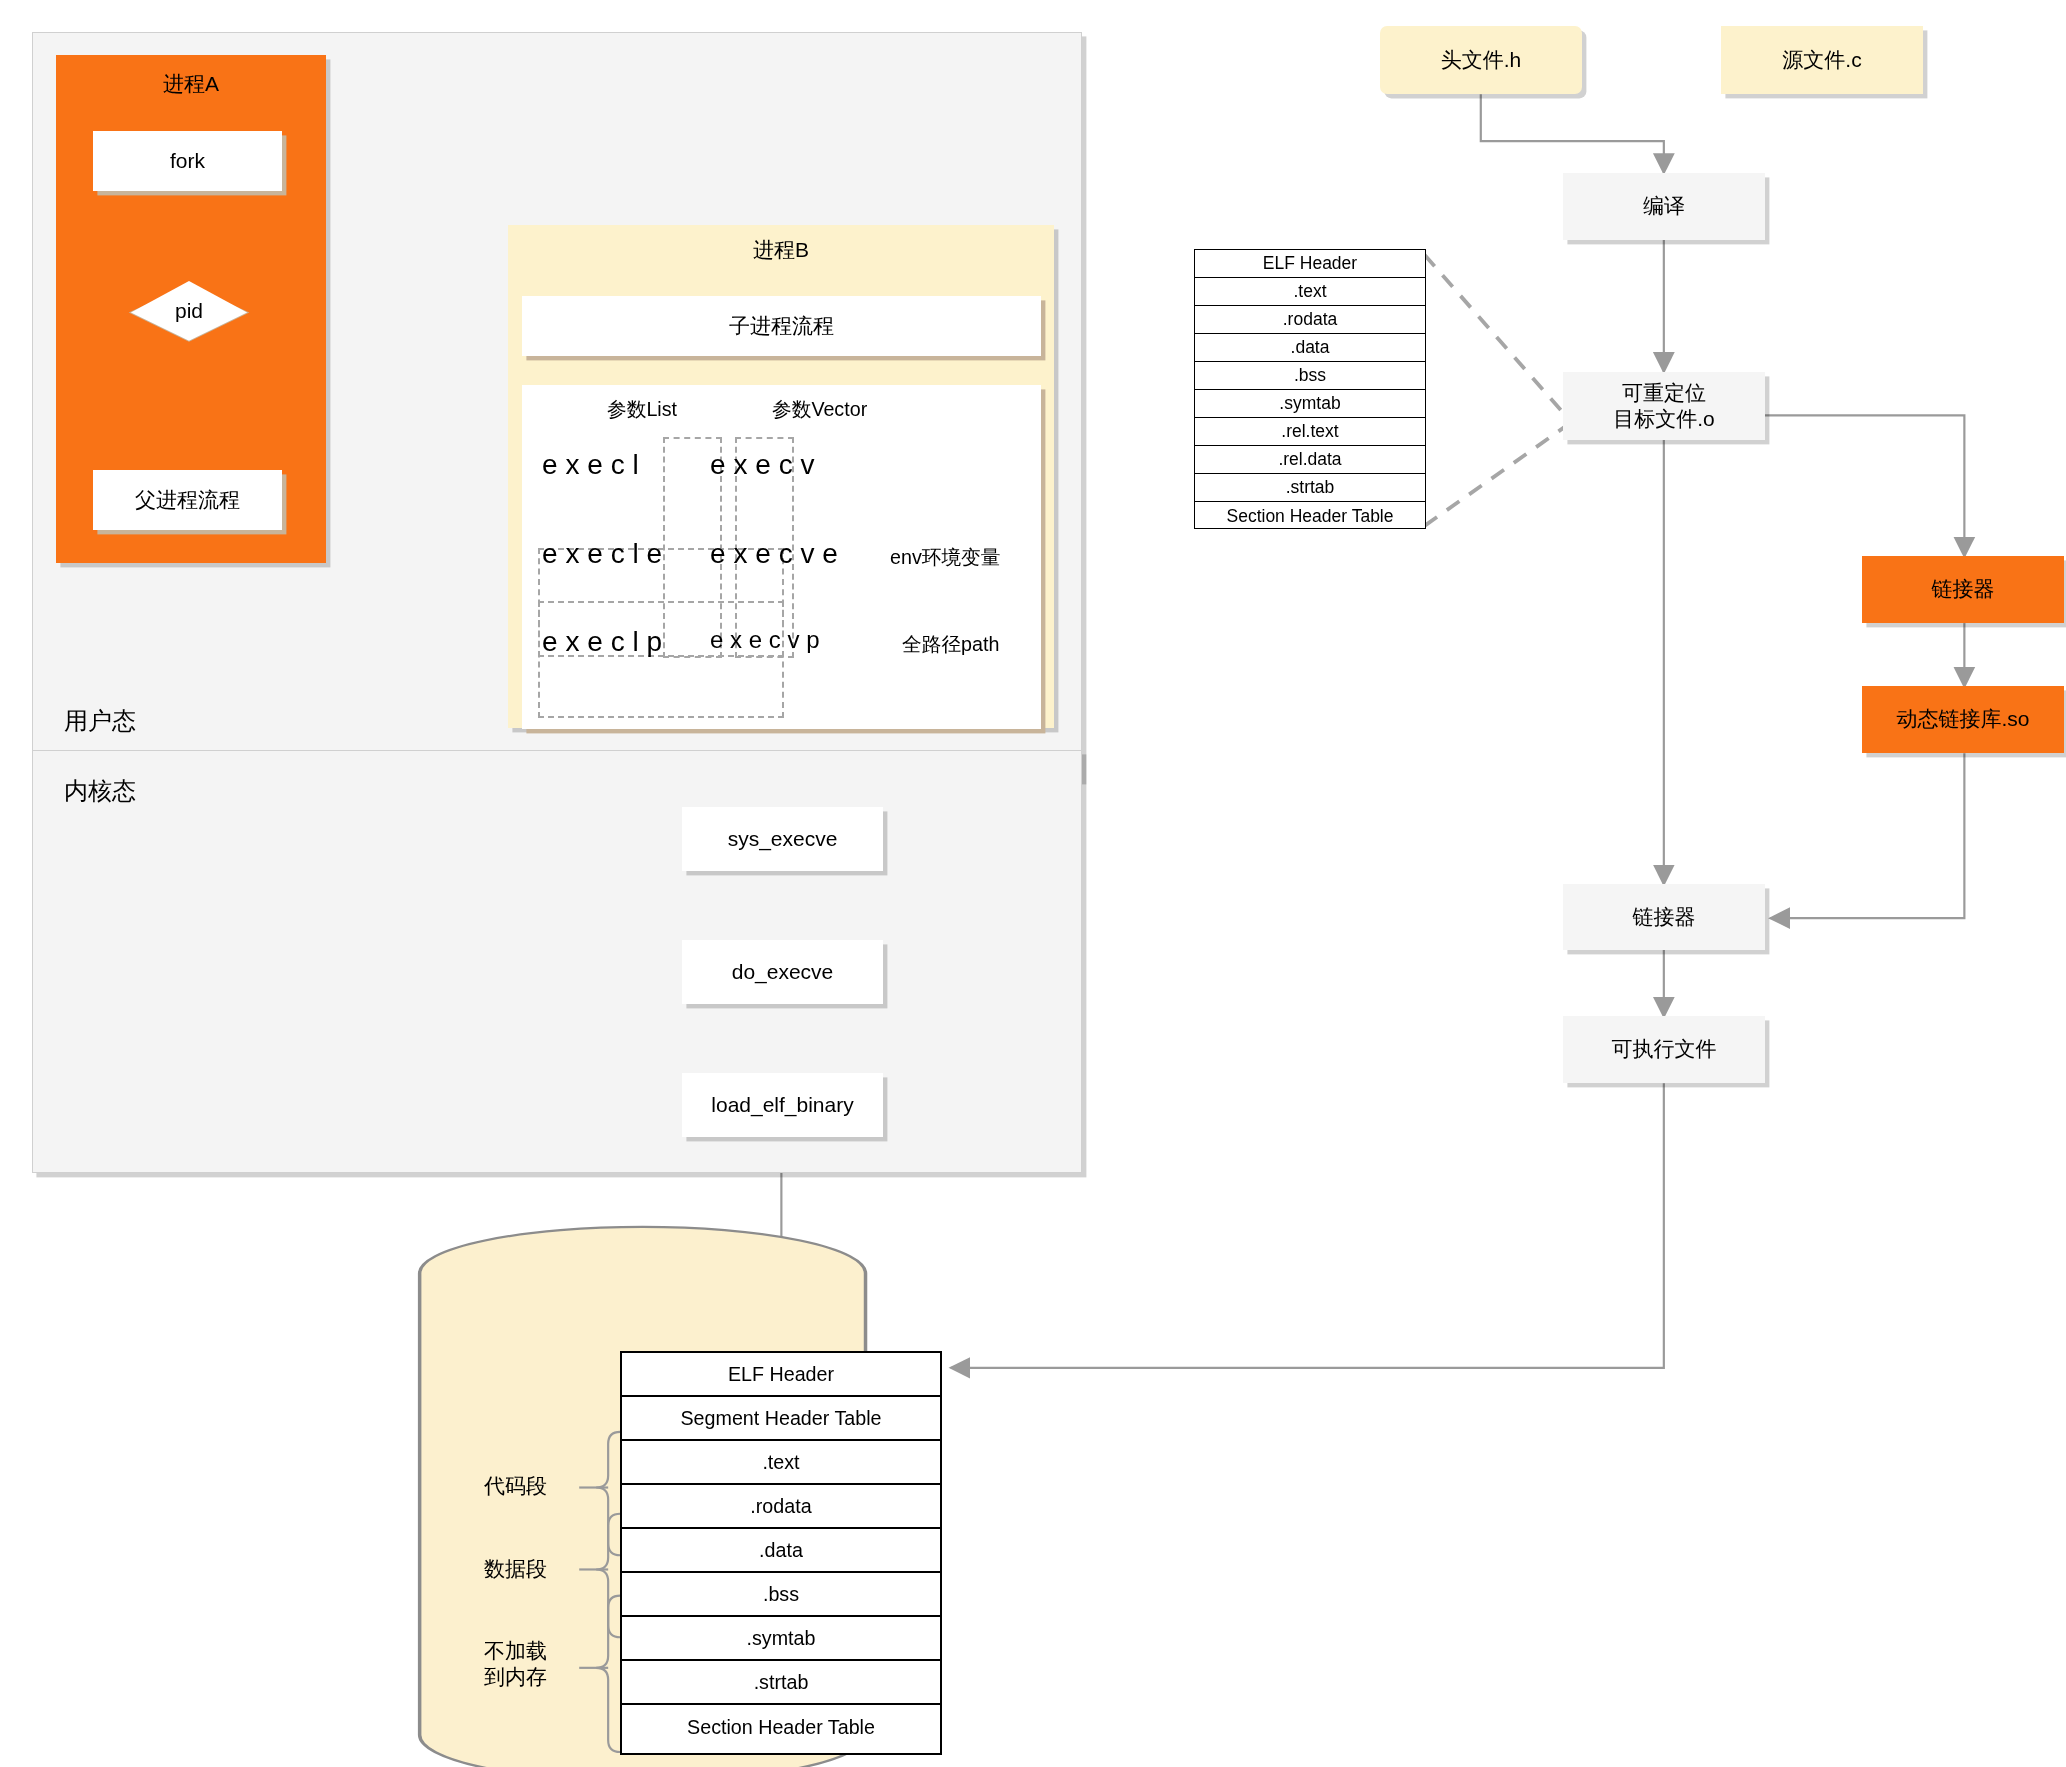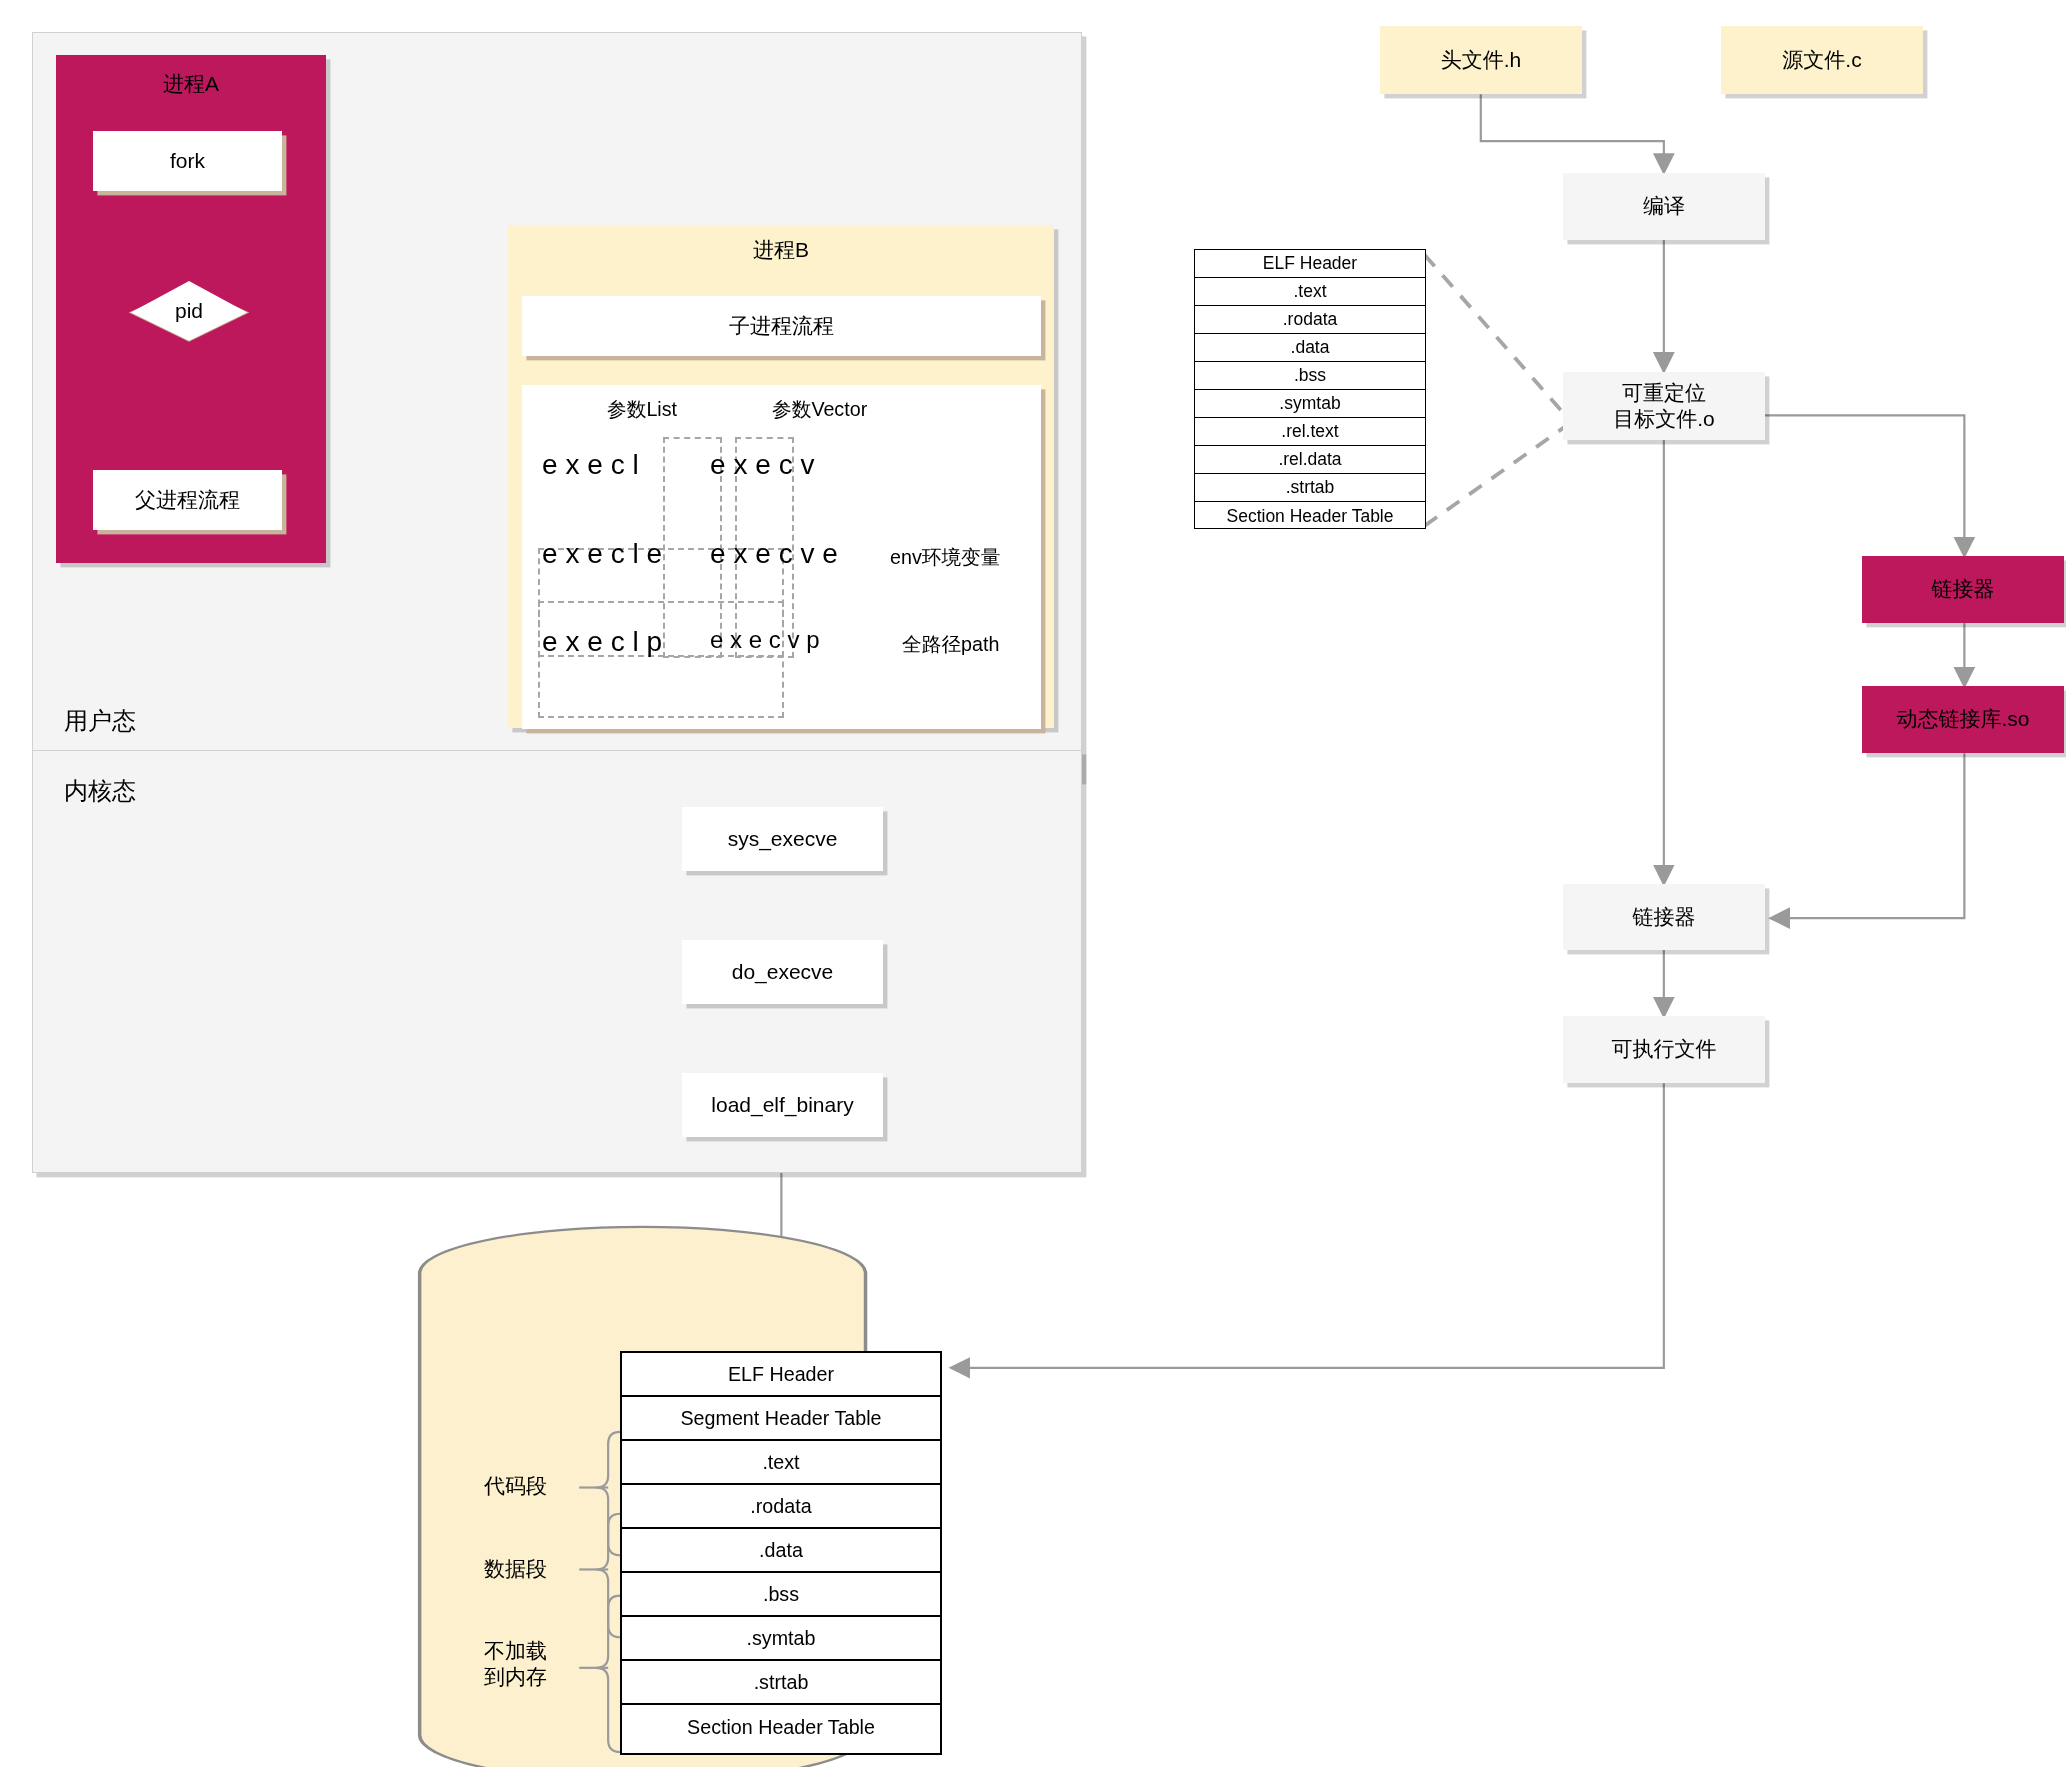--- a/index.html
+++ b/index.html
@@ -5,21 +5,21 @@
   html,body{margin:0;padding:0;background:#ffffff;}
   body{font-family:"Liberation Sans","DejaVu Sans",sans-serif;}
   #canvas{position:relative;width:2066px;height:1768px;background:#ffffff;overflow:hidden;}
   svg.layer{position:absolute;left:0;top:0;width:2066px;height:1768px;}
   .node{position:absolute;box-sizing:border-box;display:flex;align-items:center;justify-content:center;
         text-align:center;line-height:1.25;color:#000000;}
   .shadow{box-shadow:4.4px 4.4px 0 0 rgba(0,0,0,0.18);}
   .shadow-warm{box-shadow:4.4px 4.4px 0 0 #c8b49a;}
   .white-box{background:#ffffff;margin-top:16px;}
   .gray-box{background:#f5f5f5;}
-  .orange-box{background:#be185d;}
+  .orange-box{background:#f97316;}
   .yellow-box{background:#fdf2cc;}
   .panel-gray{background:#f4f4f4;border:0.5px solid #d0d0d0;box-shadow:4.4px 4.4px 0 0 rgba(0,0,0,0.18);}
   .lbl{position:absolute;color:#000;}
   .tbl{position:absolute;box-sizing:border-box;border:1.6px solid #000;background:#fff;}
   .tbl .row{box-sizing:border-box;border-bottom:1.6px solid #000;display:flex;align-items:center;justify-content:center;color:#000;}
   .tbl .row:last-child{border-bottom:none;}
   .tbl2{position:absolute;box-sizing:border-box;border:2.2px solid #000;background:#fff;}
   .tbl2 .row{box-sizing:border-box;border-bottom:2.2px solid #000;display:flex;align-items:center;justify-content:center;color:#000;}
   .tbl2 .row:last-child{border-bottom:none;}
   .execcell{position:absolute;color:#000;letter-spacing:.28em;white-space:pre;}
@@ -136,21 +136,21 @@
   <div class="lbl" style="left:890px;top:544px;font-size:19.7px;">env环境变量</div>
 
   <div class="execcell" style="left:542px;top:626px;font-size:28px;">execlp</div>
   <div class="execcell" style="left:710px;top:626px;font-size:24px;">execvp</div>
   <div class="lbl" style="left:902px;top:631px;font-size:19.7px;">全路径path</div>
 
   <div class="node white-box shadow" style="left:682px;top:791px;width:201px;height:64px;font-size:21px;">sys_execve</div>
   <div class="node white-box shadow" style="left:682px;top:924px;width:201px;height:64px;font-size:21px;">do_execve</div>
   <div class="node white-box shadow" style="left:682px;top:1057px;width:201px;height:64px;font-size:21px;">load_elf_binary</div>
 
-  <div class="node yellow-box shadow" style="left:1380px;top:26px;width:202px;height:68px;font-size:21px;">头文件.h</div>
+  <div class="node yellow-box shadow" style="left:1380px;top:26px;width:202px;height:68px;font-size:21px;border-radius:7px;">头文件.h</div>
   <div class="node yellow-box shadow" style="left:1721px;top:26px;width:202px;height:68px;font-size:21px;">源文件.c</div>
 
   <div class="node gray-box shadow" style="left:1563px;top:173px;width:202px;height:67px;font-size:21px;">编译</div>
 
   <div class="node gray-box shadow" style="left:1563px;top:372px;width:202px;height:68px;font-size:21px;flex-direction:column;">
     <div>可重定位</div>
     <div>目标文件.o</div>
   </div>
 
   <div class="node orange-box shadow" style="left:1862px;top:556px;width:202px;height:67px;font-size:21px;">链接器</div>

